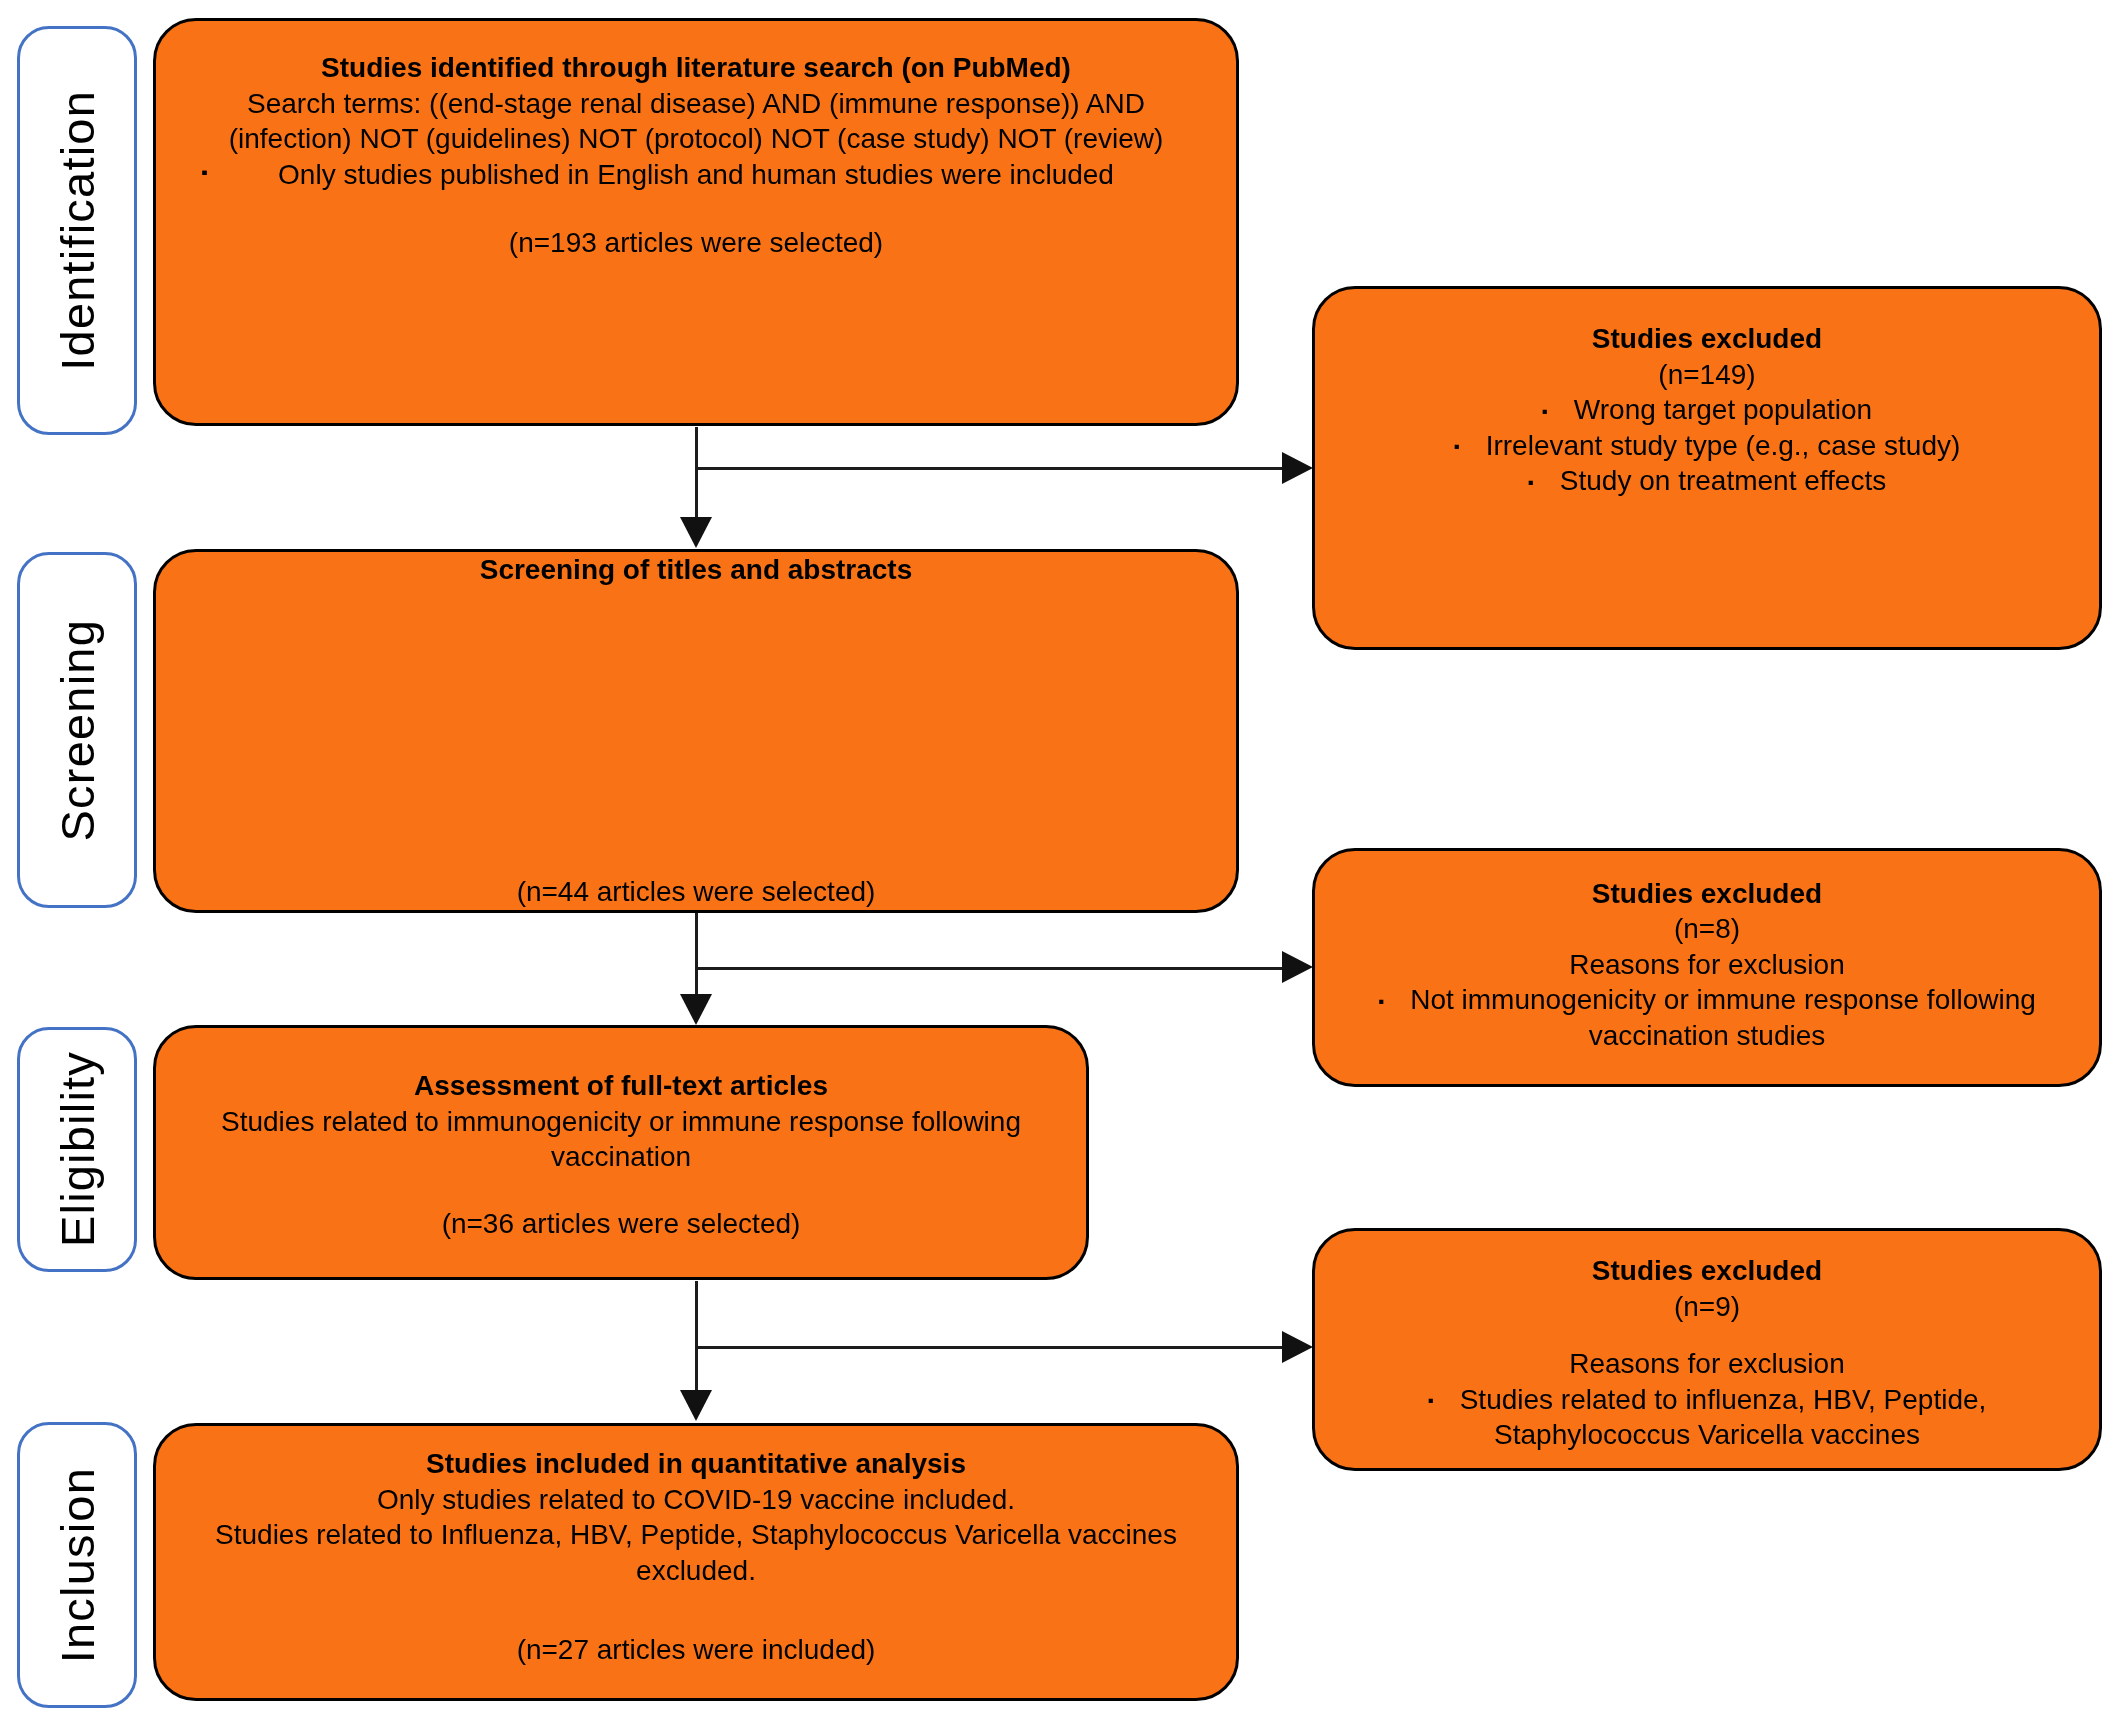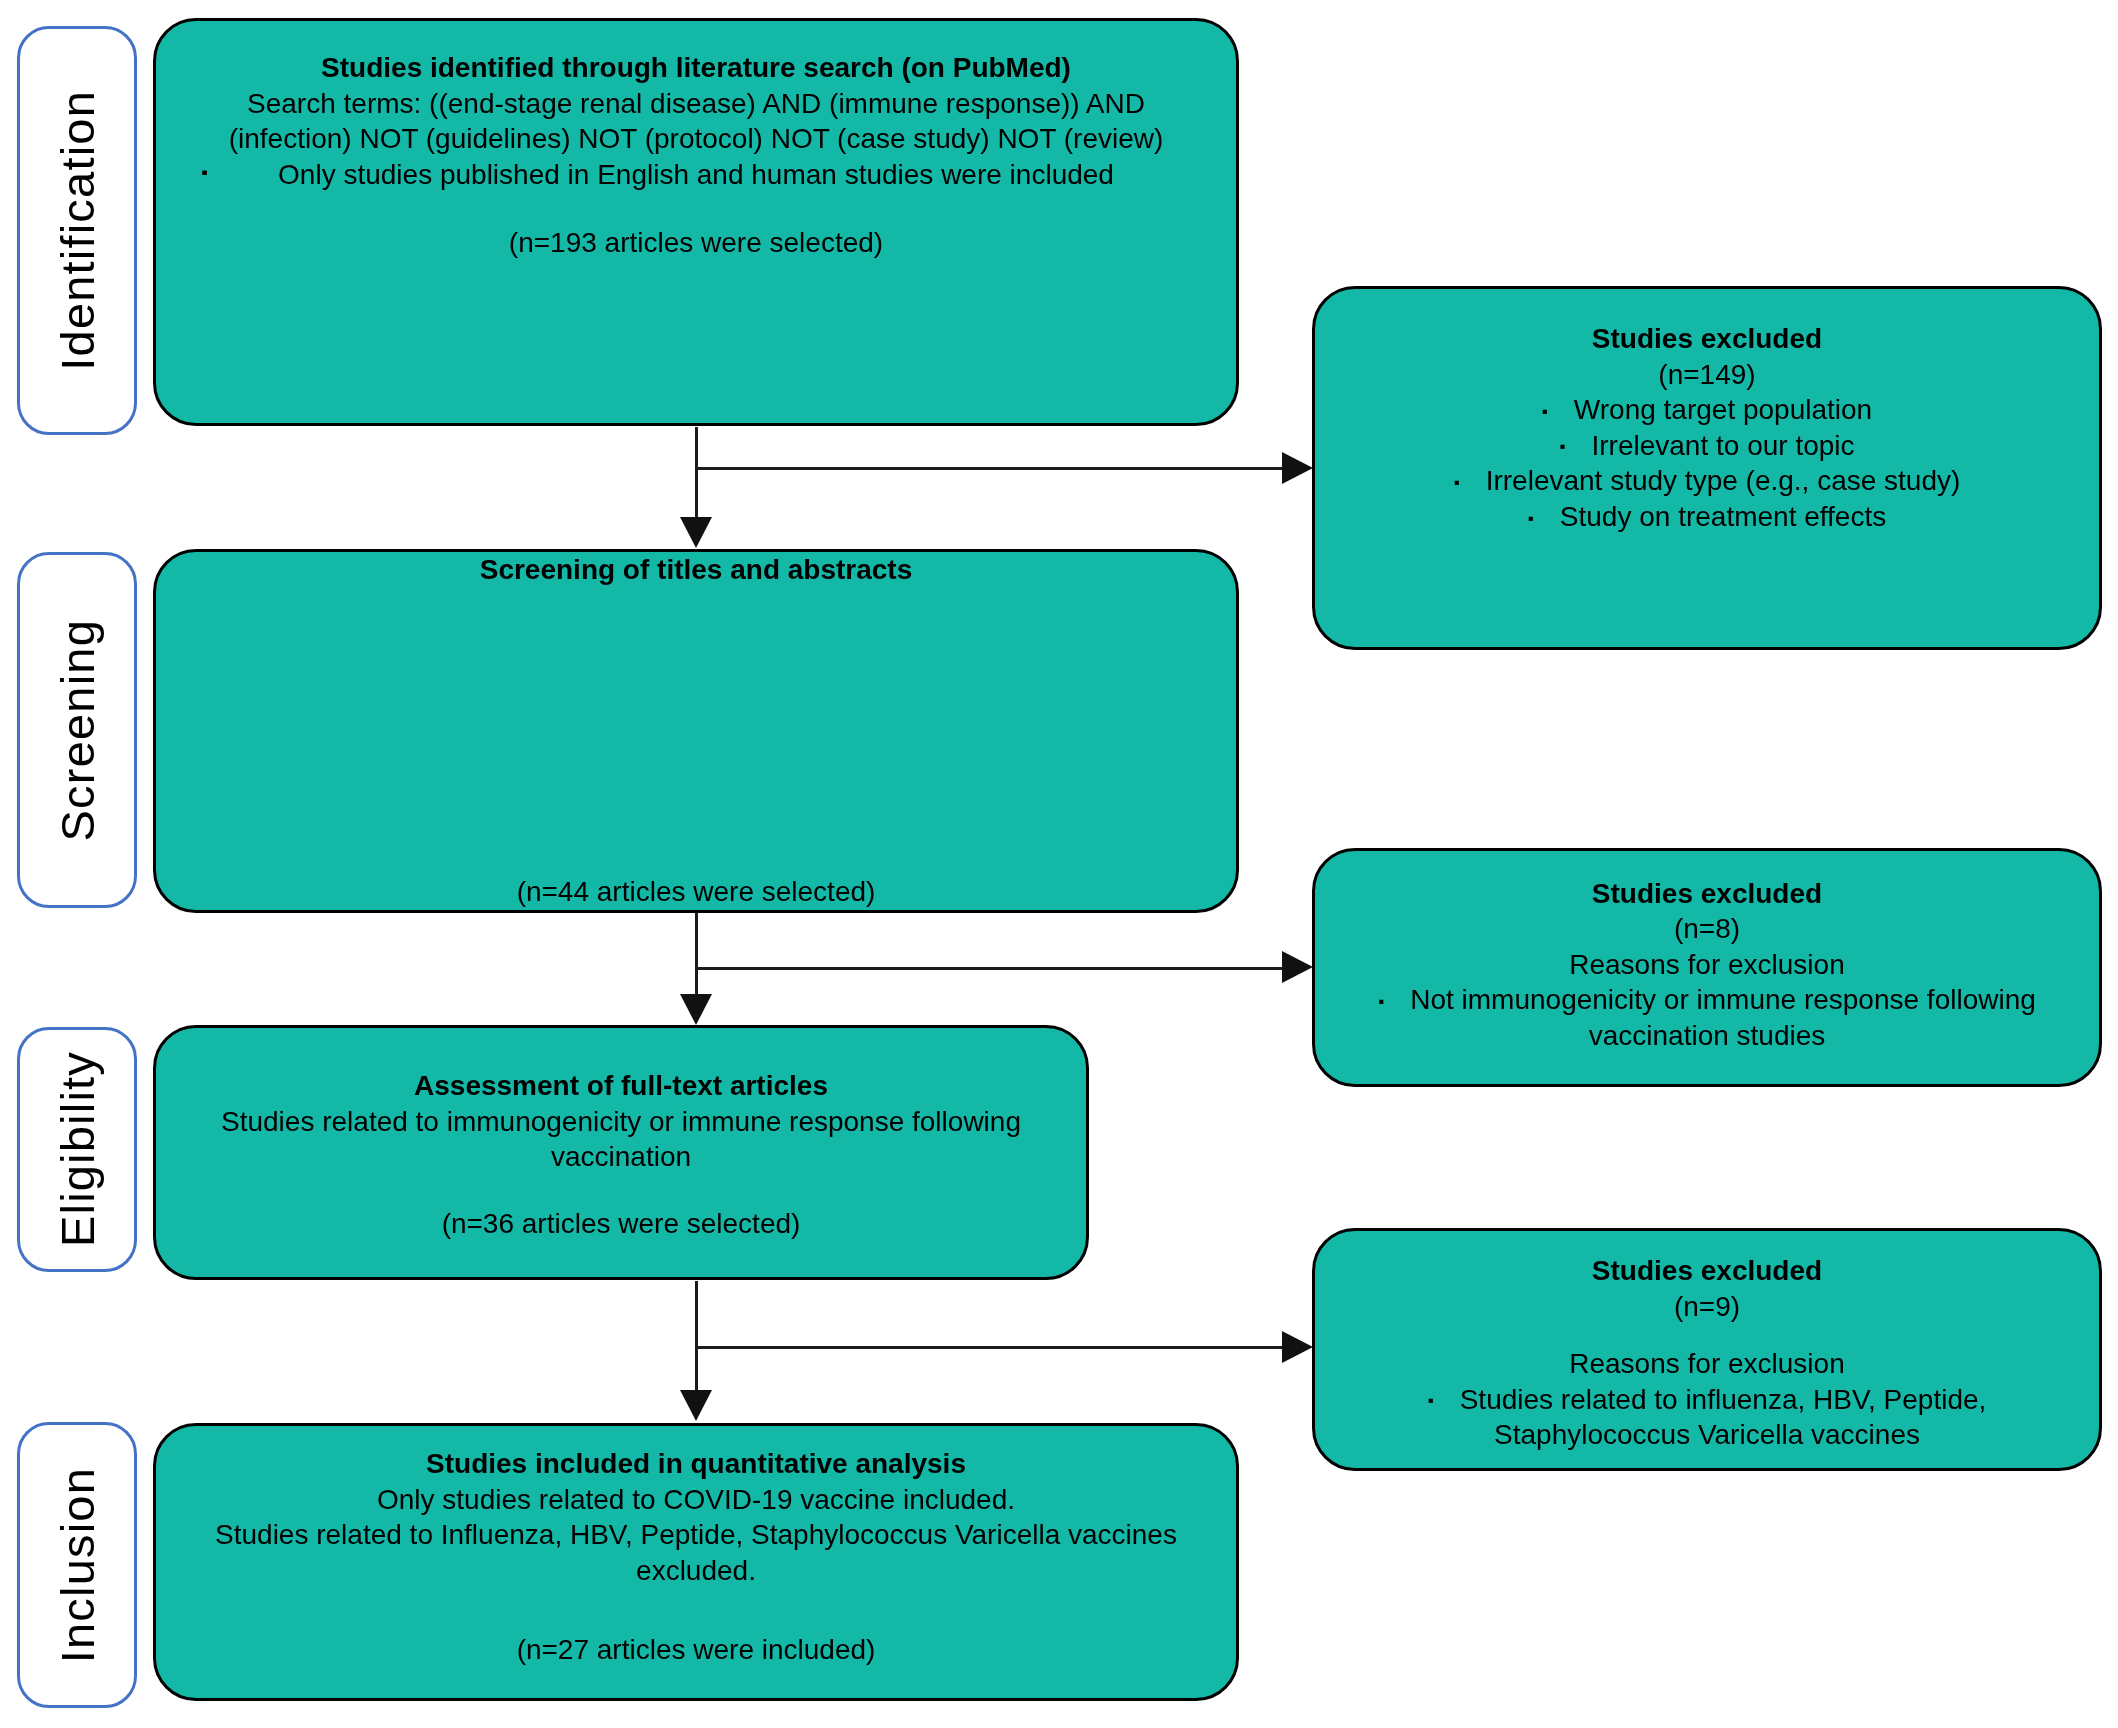--- a/index.html
+++ b/index.html
@@ -33,21 +33,21 @@
     font-size: 47px;
     letter-spacing: 1.2px;
     white-space: nowrap;
   }
 
   
   .fbox {
     position: absolute;
     border: 3.7px solid #000000;
     border-radius: 43px;
-    background: #14b8a6;
+    background: #f97316;
     display: flex;
     flex-direction: column;
     align-items: center;
     text-align: center;
     font-size: 28px;
     line-height: 1.27;
   }
   .bold { font-weight: bold; }
   .line { width: 100%; }
 
@@ -135,23 +135,20 @@
     <div class="line" style="margin-top:44px;">(n=27 articles were included)</div>
   </div>
 
   <div class="fbox ebox" style="left:1312px; top:286px; width:790px; height:364px; padding-top:32px;">
     <div class="line bold">Studies excluded</div>
     <div class="line">(n=149)</div>
     <div class="line">
       <span class="marker-in">▪</span><span>Wrong target population</span>
     </div>
     <div class="line">
-      <span class="marker-in">▪</span><span>Irrelevant to our topic</span>
-    </div>
-    <div class="line">
       <span class="marker-in">▪</span><span>Irrelevant study type (e.g., case study)</span>
     </div>
     <div class="line">
       <span class="marker-in">▪</span><span>Study on treatment effects</span>
     </div>
   </div>
 
   <div class="fbox ebox" style="left:1312px; top:848px; width:790px; height:239px; padding-top:24.5px;">
     <div class="line bold">Studies excluded</div>
     <div class="line">(n=8)</div>

